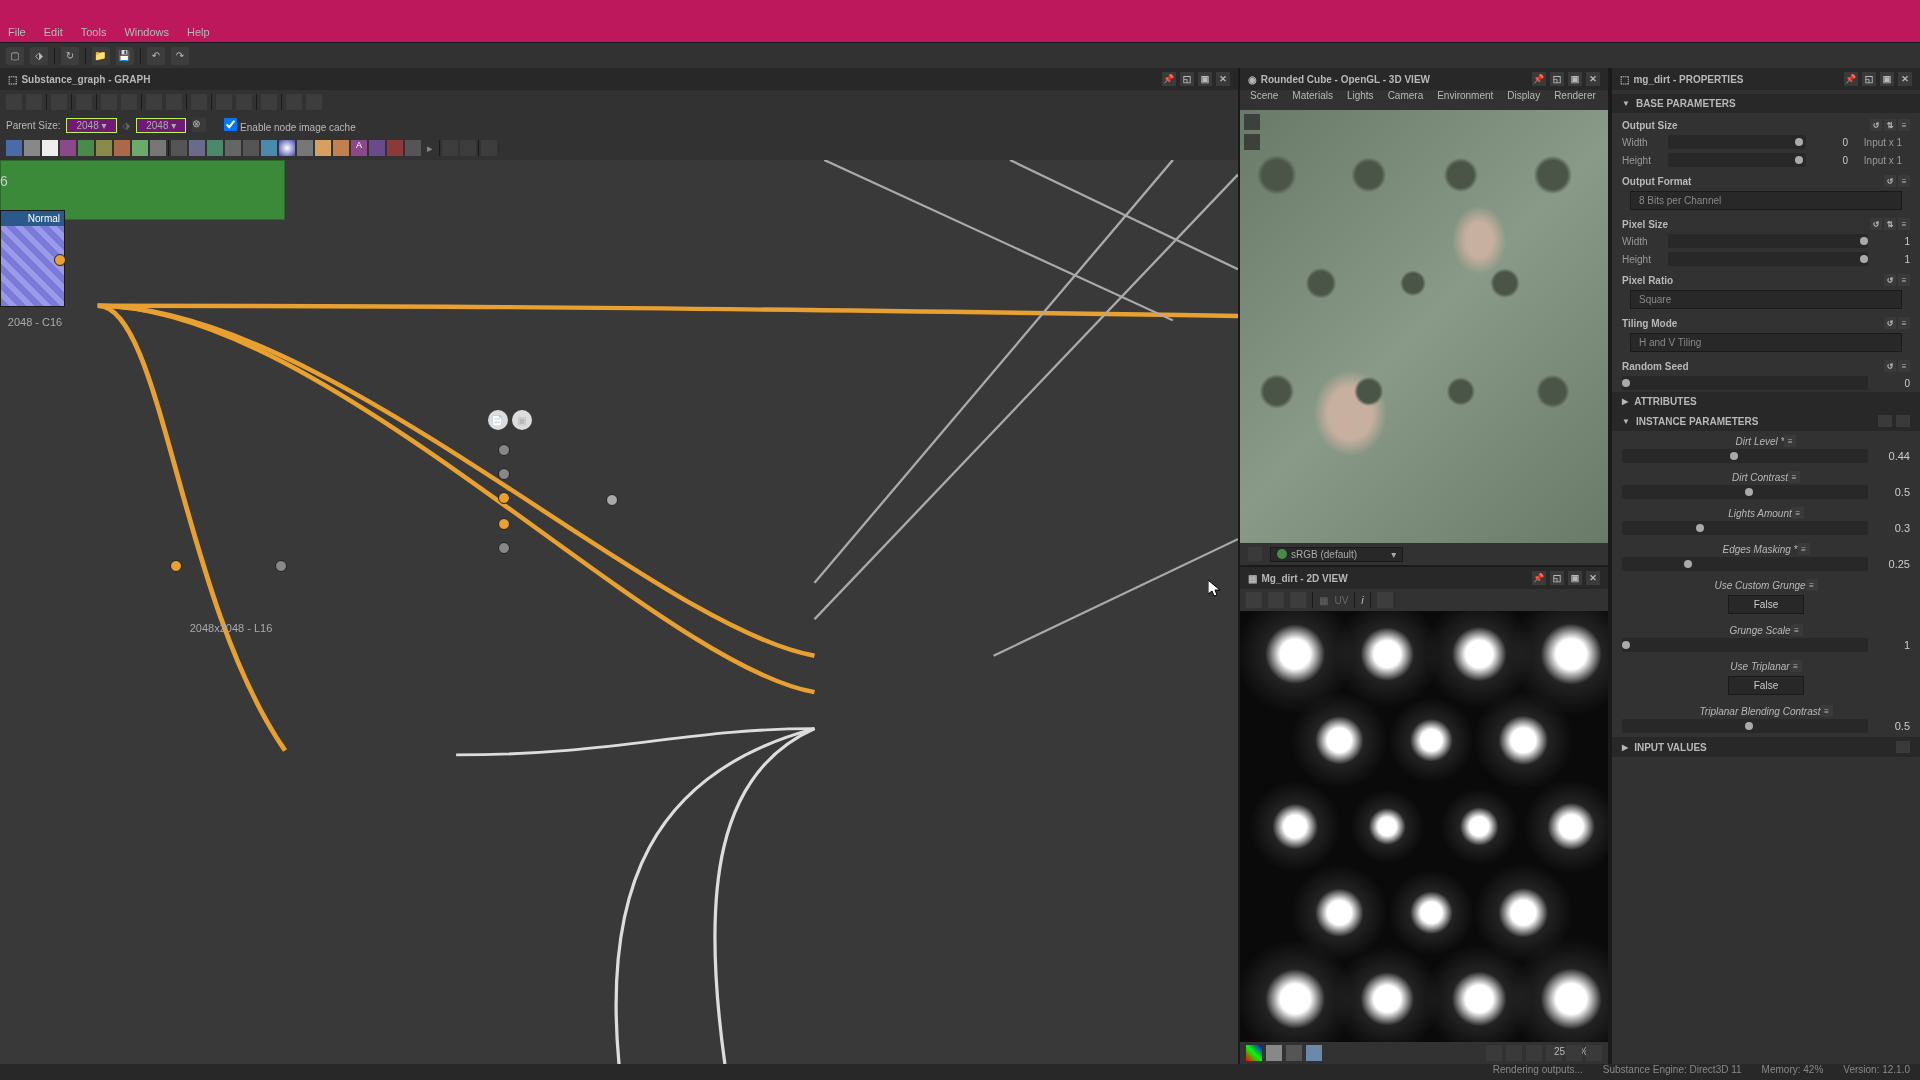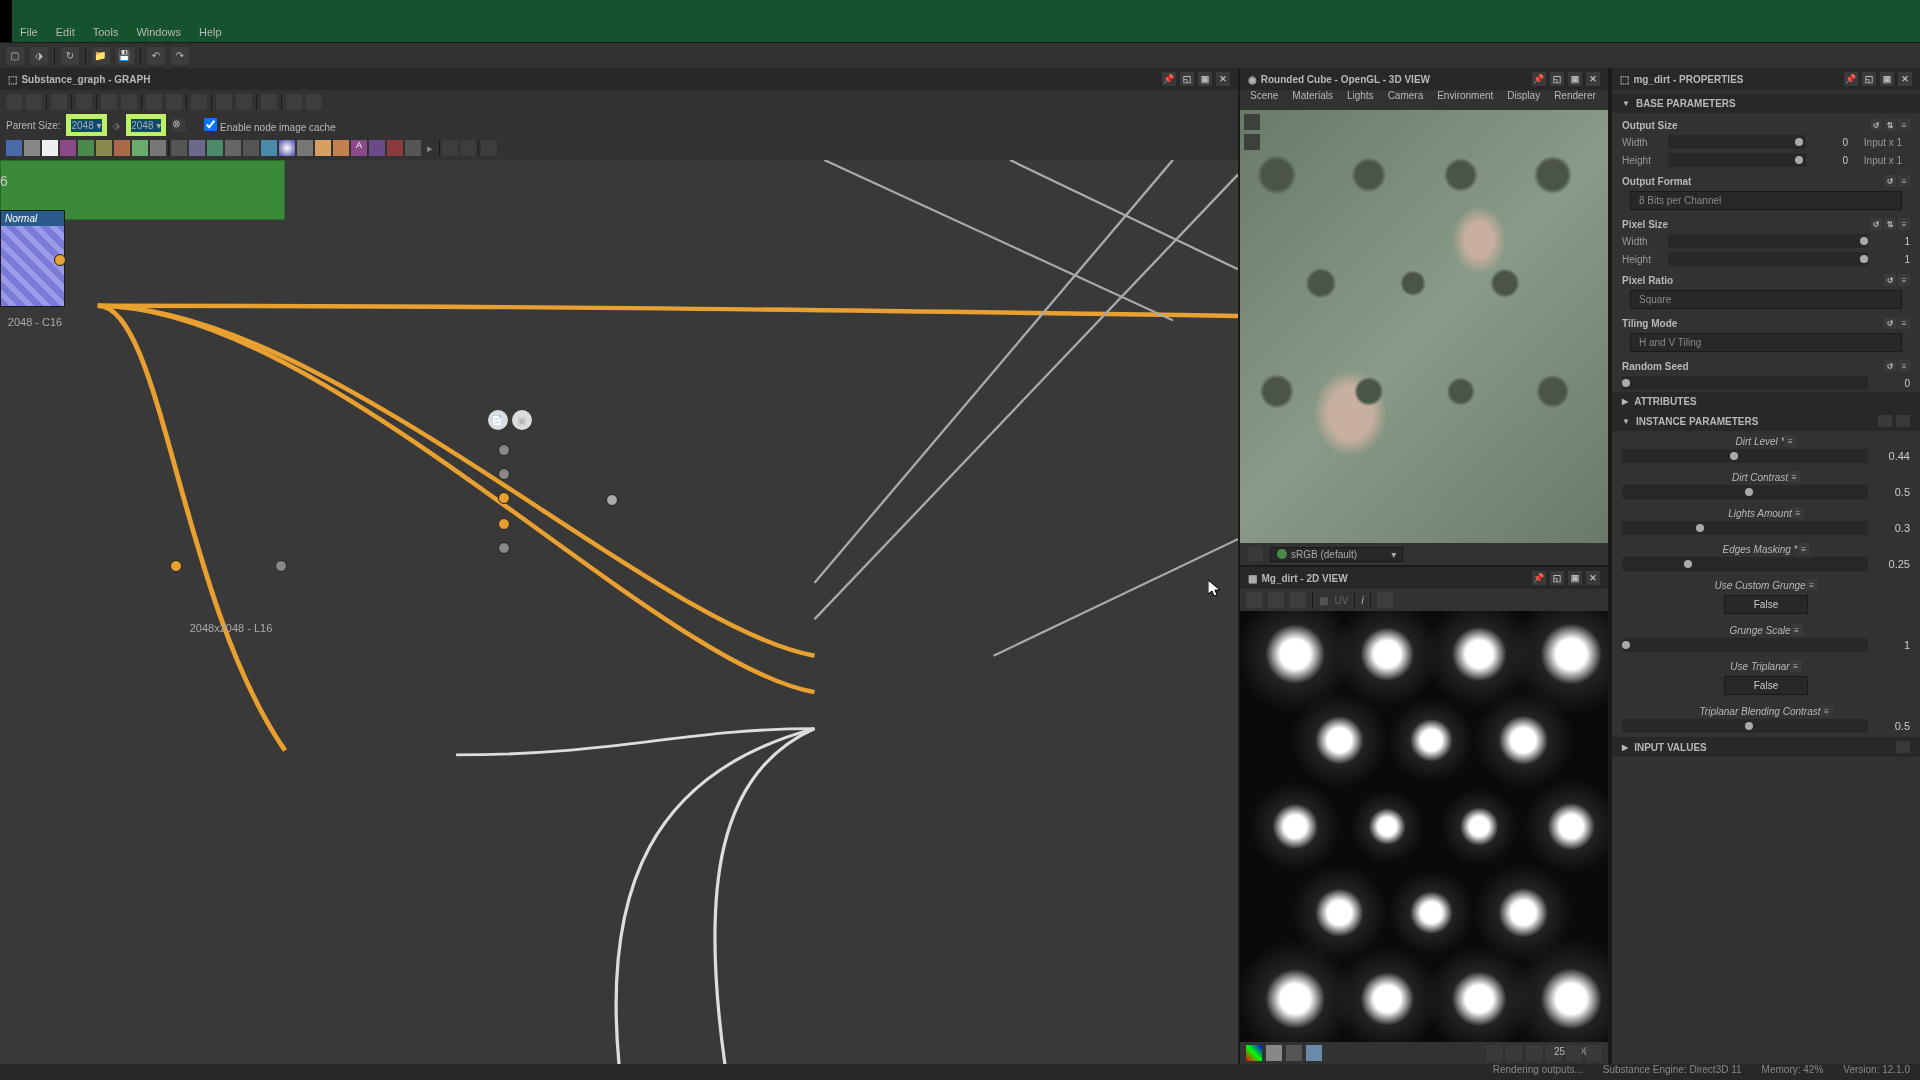--- a/index.html
+++ b/index.html
@@ -1,35 +1,35 @@
 <!DOCTYPE html>
 <html><head>
 <meta charset="utf-8">
 <style>
 * { margin: 0; padding: 0; box-sizing: border-box; font-family: Arial, sans-serif; }
 body { background: #000; color: #b8b8b8; font-size: 11px; overflow: hidden; height: 100vh; user-select: none; }
-.menubar { background: #14532d; height: 42px; display: flex; align-items: flex-end; padding: 0 8px 4px; gap: 18px; margin-left: 12px; }
+.menubar { background: #be185d; height: 42px; display: flex; align-items: flex-end; padding: 0 8px 4px; gap: 18px; }
 .menubar span { font-size: 11px; cursor: pointer; }
 .toolbar-main { background: #323232; height: 26px; display: flex; align-items: center; padding: 0 6px; gap: 6px; border-top: 1px solid #1a1a1a; }
 .tool-icon { width: 18px; height: 18px; background: #3d3d3d; border-radius: 2px; display: flex; align-items: center; justify-content: center; font-size: 10px; cursor: pointer; }
 .divider-v { width: 1px; height: 16px; background: #1a1a1a; }
 .workspace { display: flex; height: calc(100vh - 84px); }
 .left-panel { flex: 1; display: flex; flex-direction: column; background: #323232; border-right: 2px solid #1a1a1a; min-width: 200px; }
 .panel-header { background: #282828; height: 22px; display: flex; align-items: center; padding: 0 8px; font-size: 10px; font-weight: bold; justify-content: space-between; }
 .panel-header-icons { display: flex; gap: 4px; }
 .panel-header-icons span { width: 14px; height: 14px; background: #3a3a3a; cursor: pointer; display: flex; align-items: center; justify-content: center; font-size: 9px; }
 .graph-toolbar { background: #323232; height: 24px; display: flex; align-items: center; padding: 0 6px; gap: 4px; }
 .graph-toolbar2 { background: #323232; height: 22px; display: flex; align-items: center; padding: 0 6px; gap: 6px; font-size: 10px; }
 .graph-toolbar3 { background: #323232; height: 24px; display: flex; align-items: center; padding: 0 6px; gap: 2px; }
 .mini-icon { width: 16px; height: 16px; background: #3d3d3d; cursor: pointer; border-radius: 1px; }
 .color-icon { width: 16px; height: 16px; cursor: pointer; }
 .graph-canvas { flex: 1; background: #393939; position: relative; overflow: hidden; }
 .node-green { position: absolute; background: #3a8a3a; border: 1px solid #2a6a2a; }
 .node-box { position: absolute; background: #282828; border: 1px solid #1a1a1a; }
-.node-title { background: #8a2020; color: #fff; font-size: 10px; text-align: left; padding: 2px 4px; font-style: italic; }
+.node-title { background: #8a2020; color: #fff; font-size: 10px; text-align: right; padding: 2px 4px; }
 .node-preview { background: #222; }
 .node-port { position: absolute; width: 12px; height: 12px; background: #888; border-radius: 50%; border: 1px solid #222; }
 .node-port.orange { background: #e8a030; }
 .node-caption { position: absolute; color: #aaa; font-size: 11px; text-align: center; }
 svg.wires { position: absolute; top: 0; left: 0; width: 100%; height: 100%; pointer-events: none; }
 .mid-col { width: 370px; display: flex; flex-direction: column; border-right: 2px solid #1a1a1a; }
 .view-3d { flex: 1; background: #2a2a2a; display: flex; flex-direction: column; }
 .view-tabs { background: #323232; height: 20px; display: flex; align-items: flex-start; gap: 14px; padding: 0 10px; font-size: 10px; }
 .view3d-content { flex: 1; background: #5a6a5a; position: relative; }
 .upholstery { width: 100%; height: 100%; background: radial-gradient(circle at 10% 15%, #4a5548 3%, transparent 4%), radial-gradient(circle at 35% 15%, #4a5548 3%, transparent 4%), radial-gradient(circle at 60% 15%, #4a5548 3%, transparent 4%), radial-gradient(circle at 85% 15%, #4a5548 3%, transparent 4%), radial-gradient(circle at 22% 40%, #4a5548 3%, transparent 4%), radial-gradient(circle at 47% 40%, #4a5548 3%, transparent 4%), radial-gradient(circle at 72% 40%, #4a5548 3%, transparent 4%), radial-gradient(circle at 10% 65%, #4a5548 3%, transparent 4%), radial-gradient(circle at 35% 65%, #4a5548 3%, transparent 4%), radial-gradient(circle at 60% 65%, #4a5548 3%, transparent 4%), radial-gradient(circle at 85% 65%, #4a5548 3%, transparent 4%), radial-gradient(ellipse at 30% 70%, #c8b0a0 6%, transparent 10%), radial-gradient(ellipse at 65% 30%, #c8b0a0 4%, transparent 8%), linear-gradient(135deg, #6a7a68 0%, #8a9a88 50%, #6a7a68 100%); }
@@ -52,24 +52,24 @@
 .param-value { width: 34px; text-align: right; color: #ccc; }
 .param-mult { width: 54px; text-align: center; color: #999; font-size: 10px; }
 .param-icons { display: flex; gap: 2px; }
 .param-icons span { width: 12px; height: 12px; background: #3a3a3a; cursor: pointer; font-size: 8px; display: flex; align-items: center; justify-content: center; }
 .dropdown-row { padding: 2px 18px; }
 .dropdown-box { background: #282828; border: 1px solid #1a1a1a; padding: 3px 8px; font-size: 10px; color: #888; }
 .instance-param { padding: 4px 10px; }
 .instance-label { font-size: 10px; font-style: italic; display: flex; justify-content: center; align-items: center; margin-bottom: 2px; }
 .instance-slider-row { display: flex; align-items: center; gap: 8px; }
 .bool-row { padding: 2px 10px; }
-.bool-box { background: #282828; border: 1px solid #1a1a1a; padding: 3px 8px; font-size: 10px; color: #ccc; text-align: center; width: 84px; margin: 0 auto; }
+.bool-box { background: #282828; border: 1px solid #1a1a1a; padding: 3px 8px; font-size: 10px; color: #ccc; text-align: center; width: 76px; margin: 0 auto; }
 .statusbar { background: #282828; height: 16px; display: flex; align-items: flex-start; justify-content: flex-end; padding: 0 10px; gap: 20px; font-size: 10px; color: #888; }
 .cursor-arrow { position: absolute; width: 14px; height: 18px; pointer-events: none; z-index: 1000; }
-.small-select { background: #0c4a6e; border: 5px solid #bef264; padding: 1px 0; font-size: 10px; color: #aaa; }
+.small-select { background: #701a75; border: 1px solid #bef264; padding: 1px 9px; font-size: 10px; color: #aaa; }
 .section-icons { margin-left: auto; display: flex; gap: 4px; }
 .section-icons span { width: 14px; height: 12px; background: #3a3a3a; cursor: pointer; }
 .view-side-icons { position: absolute; left: 4px; top: 4px; display: flex; flex-direction: column; gap: 4px; }
 .view-side-icons span { width: 16px; height: 16px; background: rgba(40,40,40,0.7); cursor: pointer; }
 .footer-icons { display: flex; gap: 4px; align-items: center; }
 .footer-icons span { width: 16px; height: 16px; background: #3a3a3a; cursor: pointer; }
 .zoom-box { background: #282828; padding: 1px 8px; font-size: 10px; }
 .checkerboard { background-image: repeating-conic-gradient(#fff 0% 25%, #000 0% 50%); background-size: 12px 12px; }
 </style>
 </head>

